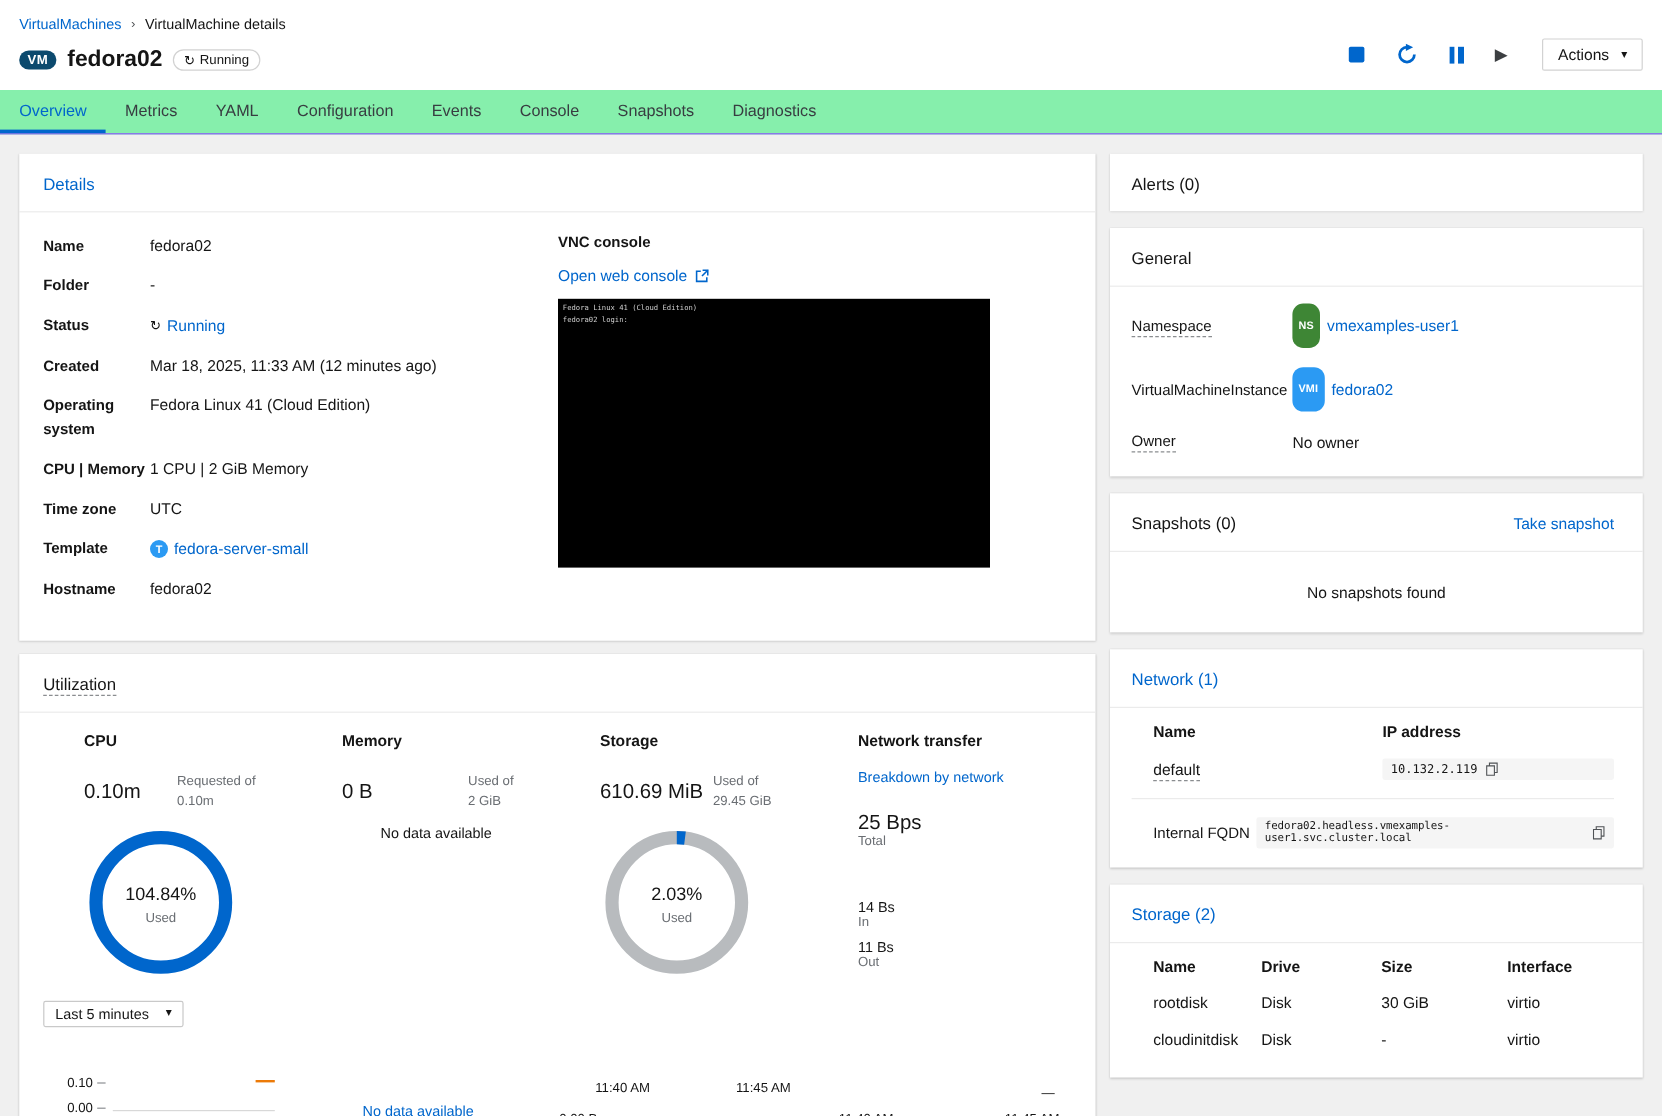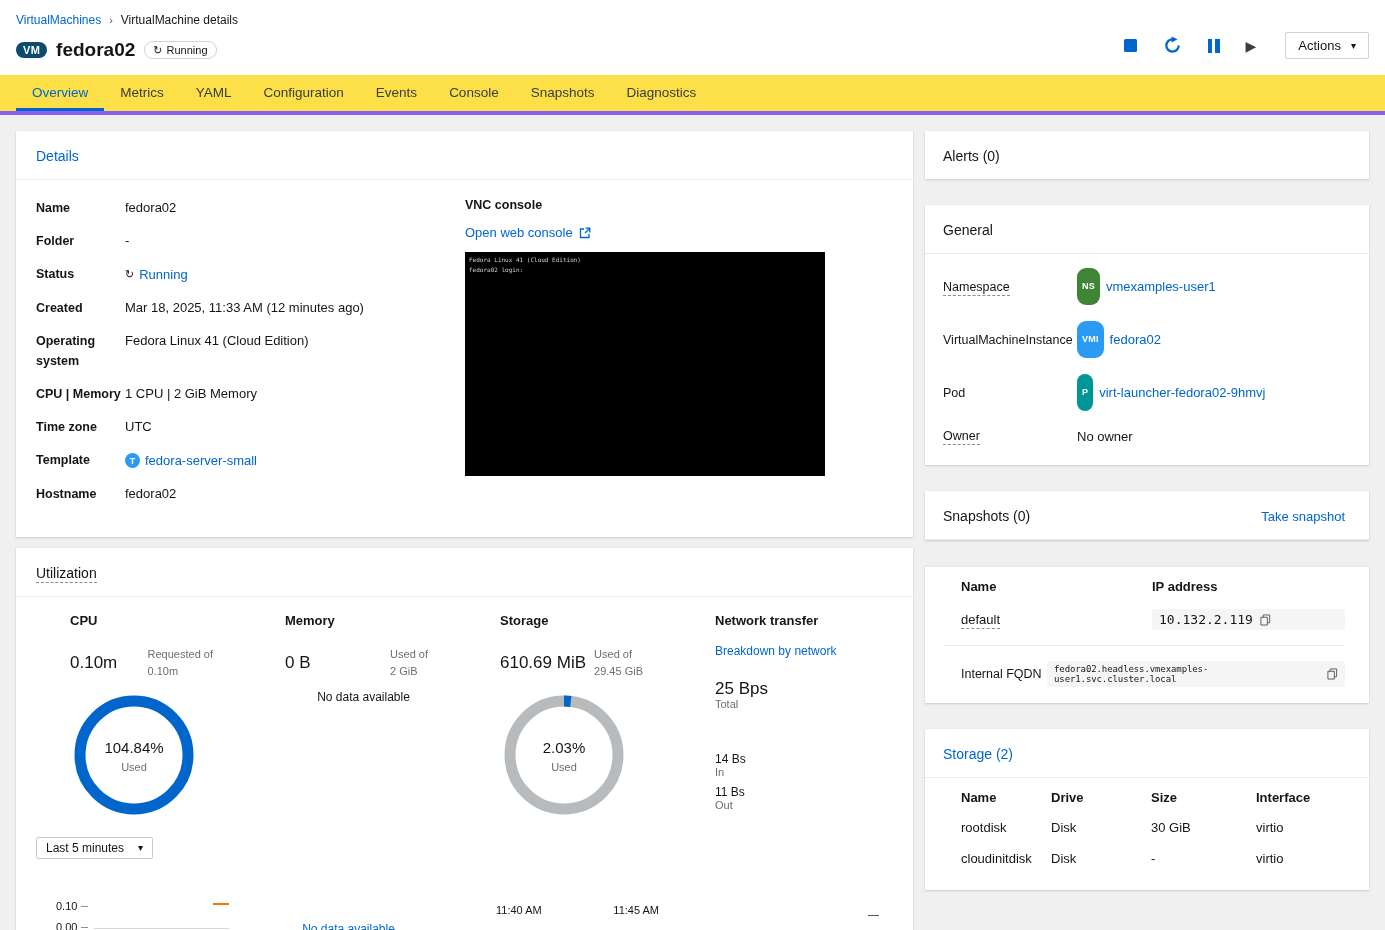--- a/index.html
+++ b/index.html
@@ -24,28 +24,28 @@
   .header-controls { position:absolute; right:16px; top:32px; display:flex; align-items:center; }
   .icon-btn { background:none; border:none; cursor:pointer; padding:0 13px; display:flex; align-items:center; height:24px; }
   .stop-shape { width:13px; height:13px; background:#0066cc; border-radius:1.5px; }
   .pause-shape { display:flex; gap:3px; }
   .pause-shape i { width:4.5px; height:14px; background:#0066cc; display:block; }
   .play-glyph { font-family:"DejaVu Sans",sans-serif; color:#3c3f42; font-size:14px; line-height:1; }
   .actions-btn { margin-left:16px; background:#fff; border:1px solid #d2d2d2; border-radius:2px; padding:5px 12px; font-size:13px; display:flex; gap:10px; align-items:center; cursor:pointer; color:#151515; }
   .caret { font-family:"DejaVu Sans",sans-serif; font-size:10px; color:#151515; }
 
   
-  .tabs { background:#fde047; display:flex; padding-left:16px; border-bottom:4px solid #8b5cf6; }
+  .tabs { background:#86efac; display:flex; border-bottom:1px solid #8b5cf6; }
   .tab { padding:10px 16px 8px; font-size:13.5px; color:#383d41; background:none; border:none; border-bottom:3px solid transparent; cursor:pointer; }
   .tab.active { color:#0066cc; border-bottom-color:#0066cc; }
 
   
   .content { display:flex; gap:12px; padding:16px 16px 5px; align-items:flex-start; }
   .col-left { width:897px; flex:none; display:flex; flex-direction:column; gap:11px; }
-  .col-right { flex:1; min-width:0; display:flex; flex-direction:column; gap:26px; }
+  .col-right { flex:1; min-width:0; display:flex; flex-direction:column; gap:14px; }
   .card { background:#fff; box-shadow:0 1px 2px rgba(3,3,3,.14), 0 0 1px rgba(3,3,3,.1); }
   .card-header { padding:17px 24px 15px 20px; font-size:14px; }
   .card-header-row { display:flex; justify-content:space-between; align-items:center; padding:17px 24px 15px 18px; font-size:14px; }
   .card-divider { height:1px; background:#ebebeb; }
   .dashed-underline { border-bottom:1px dashed #8a8d90; padding-bottom:1px; }
 
   
   .details-body { display:flex; padding:18px 24px 20px 20px; }
   .details-list { width:429px; flex:none; }
   .d-row { display:flex; margin-bottom:13px; line-height:20px; }
@@ -101,21 +101,21 @@
   .res-badge { color:#fff; font-size:9px; font-weight:700; border-radius:9px; padding:14px 5px; line-height:1; flex:none; letter-spacing:.2px; }
   .badge-ns  { background:#3e8635; }
   .badge-vmi { background:#2b9af3; }
   .badge-pod { background:#009596; }
   .plain-value { font-size:13px; color:#151515; }
   .empty-state { text-align:center; padding:26px 16px; font-size:13px; }
 
   .net-table { padding:12px 24px 16px 36px; }
   .nt-head { display:grid; grid-template-columns:191px 1fr; font-weight:700; font-size:13px; margin-bottom:15px; }
   .nt-row { display:grid; grid-template-columns:191px 1fr; align-items:center; font-size:13px; }
-  .chip { display:inline-flex; align-items:center; gap:7px; background:#f5f5f5; border-radius:2px; padding:3px 7px; font-family:"DejaVu Sans Mono",monospace; font-size:13px; color:#151515; max-width:100%; }
+  .chip { display:inline-flex; align-items:center; gap:7px; background:#f5f5f5; border-radius:2px; padding:3px 7px; font-family:"DejaVu Sans Mono",monospace; font-size:10px; color:#151515; max-width:100%; }
   .chip.fqdn { font-size:9px; letter-spacing:-.1px; }
   .copy-btn { background:none; border:none; cursor:pointer; display:inline-flex; padding:0; }
   .inner-divider { border-top:1px solid #ebebeb; margin:15px 0 15px -18px; }
   .fqdn-row { display:flex; align-items:center; }
   .fqdn-label { width:86px; flex:none; font-size:12.5px; }
 
   .storage-table { padding:12px 24px 8px 36px; }
   .st-head { display:grid; grid-template-columns:90px 100px 105px 1fr; font-weight:700; font-size:13px; margin-bottom:15px; }
   .st-row { display:grid; grid-template-columns:90px 100px 105px 1fr; font-size:13px; margin-bottom:16px; }
 </style>
@@ -391,44 +391,41 @@
           </div>
         </div>
         <div class="g-row">
           <div class="g-label"><span>VirtualMachineInstance</span></div>
           <div class="g-value">
             <span class="res-badge badge-vmi">VMI</span>
             <a class="link">fedora02</a>
           </div>
         </div>
         <div class="g-row">
-          <div class="g-label"><span>Pod</span></div>
-          <div class="g-value">
-            <span class="res-badge badge-pod">P</span>
-            <a class="link">virt-launcher-fedora02-9hmvj</a>
-          </div>
-        </div>
-        <div class="g-row">
           <div class="g-label"><span class="dashed-underline">Owner</span></div>
           <div class="g-value">
               <span class="plain-value">No owner</span>
             </div>
         </div>
       </div>
     </section>
 
     <section class="card">
       <div class="card-header-row">
         <span>Snapshots (0)</span>
         <a class="link" style="font-size:13px;">Take snapshot</a>
       </div>
       <div class="card-divider"></div>
-    </section>
-
-    <section class="card">
+      <div class="empty-state">No snapshots found</div>
+    </section>
+
+    <section class="card">
+      <div class="card-header-row">
+        <a class="link">Network (1)</a>
+      </div>
       <div class="card-divider"></div>
       <div class="net-table">
         <div class="nt-head">
           <span>Name</span>
           <span>IP address</span>
         </div>
         <div class="nt-row">
           <span><span class="dashed-underline">default</span></span>
           <span class="chip">
             <span>10.132.2.119</span>

